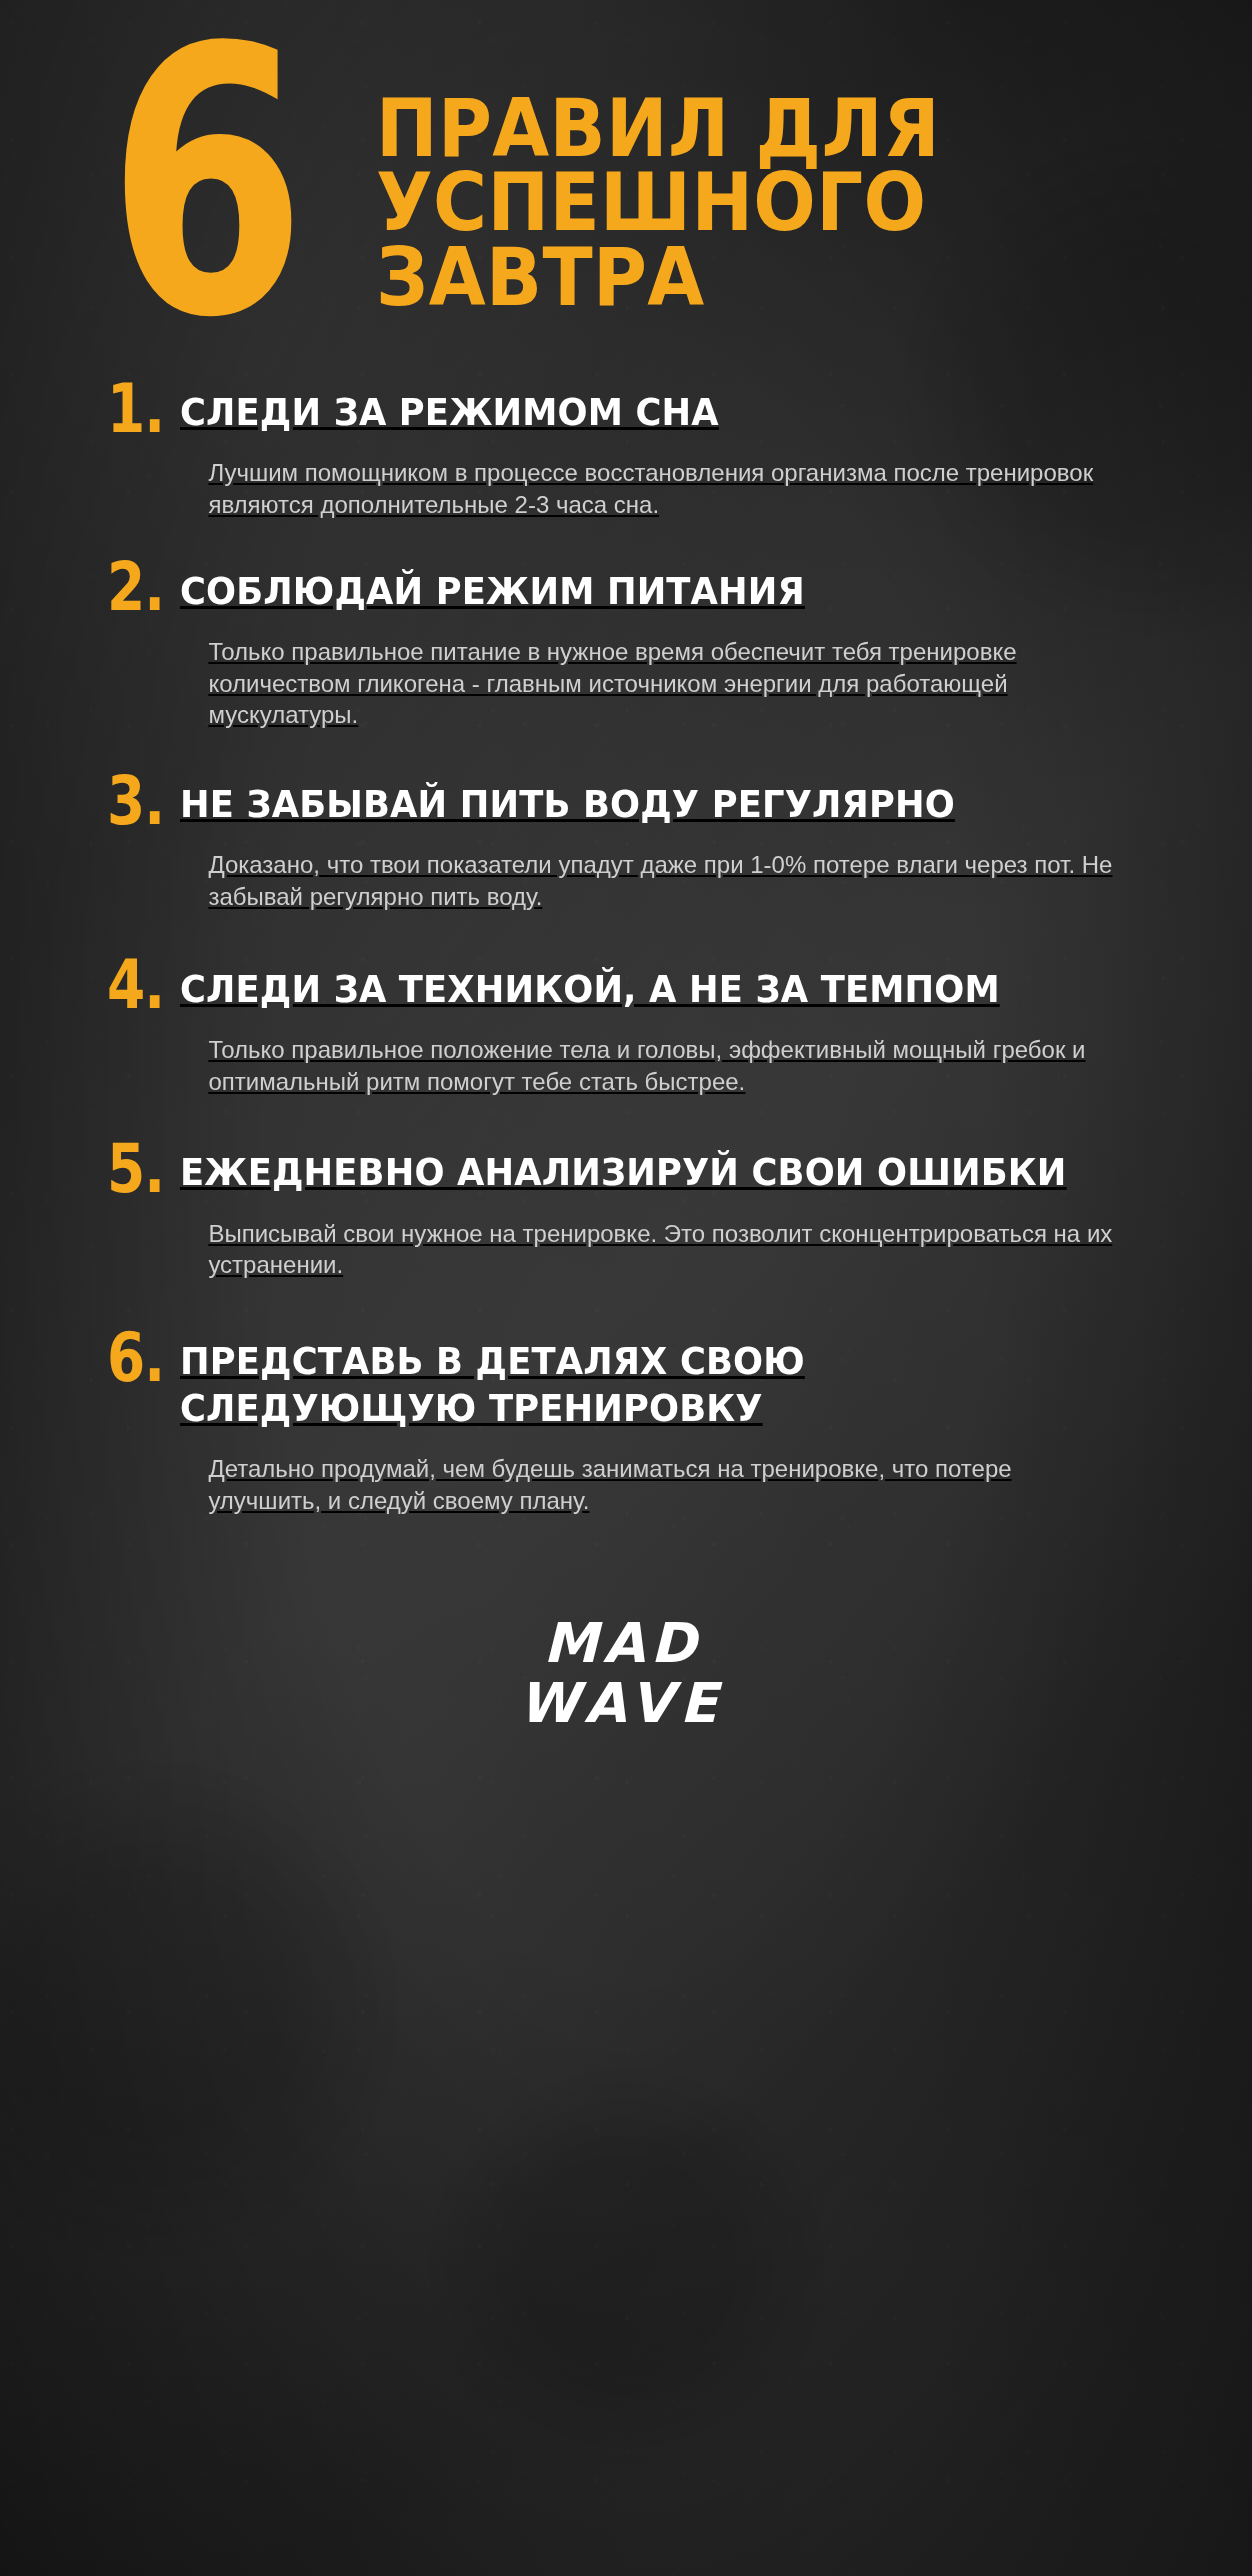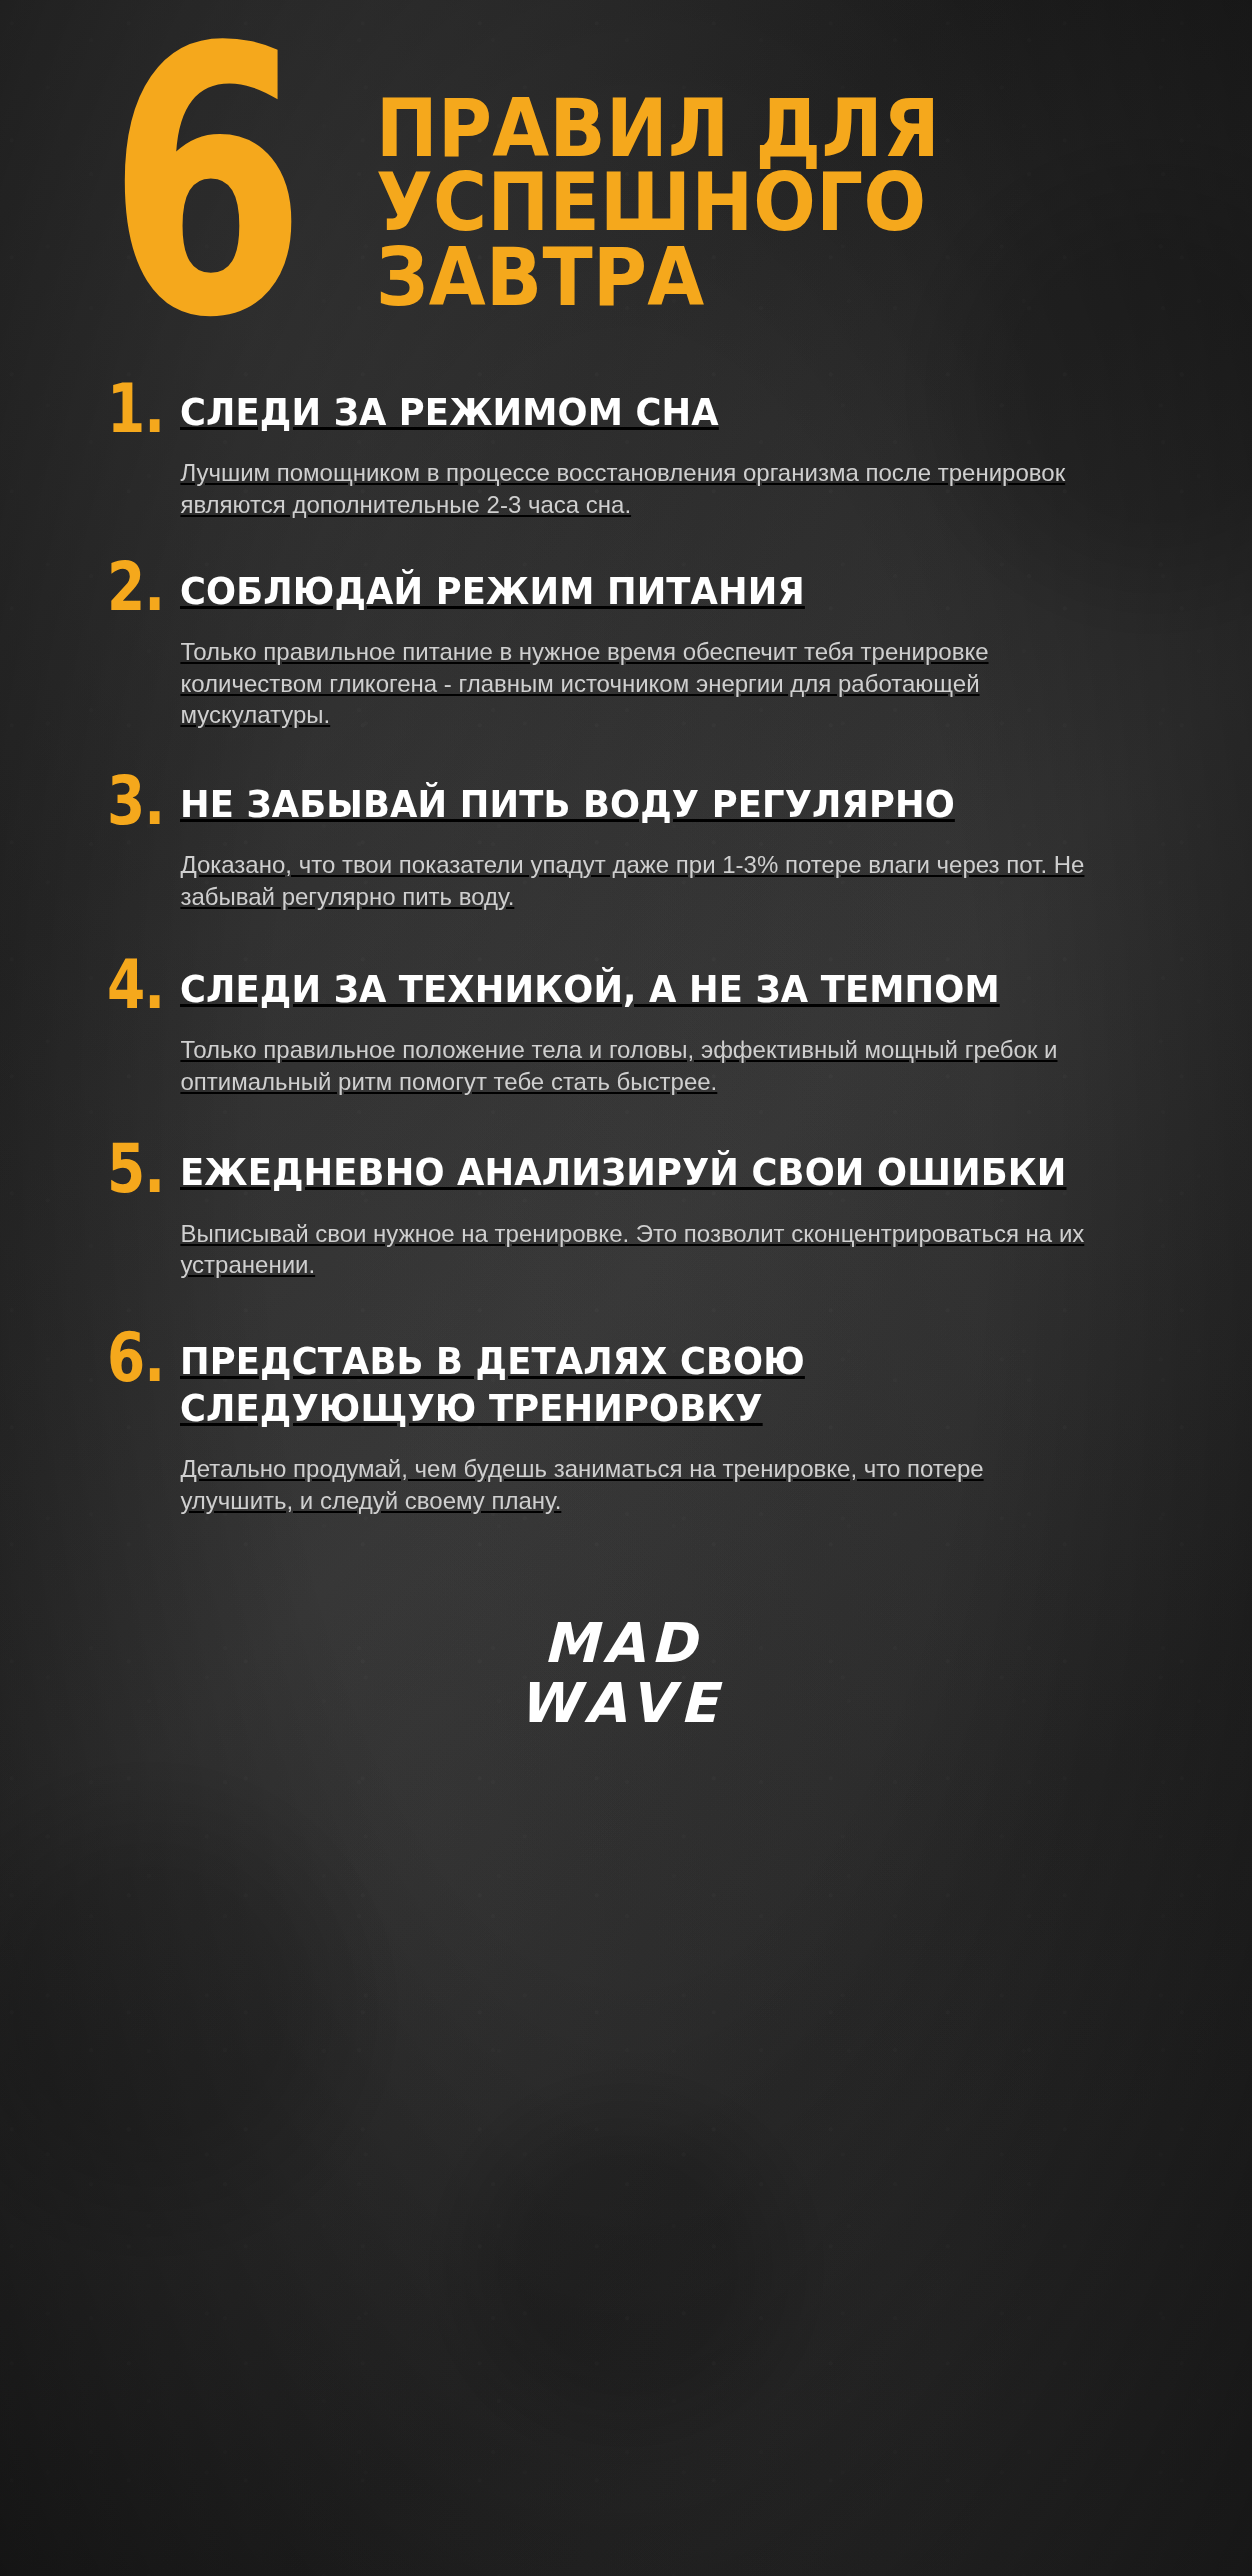--- a/index.html
+++ b/index.html
@@ -122,20 +122,21 @@
     transform-origin: left top;
     text-transform: uppercase;
   }
   .rule-text {
     color: #cfcfcf;
     font-family: "Liberation Sans", sans-serif;
     font-size: 24px;
     line-height: 1.32;
     margin-top: 22px;
     max-width: 919px;
+    margin-left: 28px;
   }
   .sp-1 { margin-top: 0; }
   .sp-2 { margin-top: 47px; }
   .sp-3 { margin-top: 50px; }
   .sp-4 { margin-top: 53px; }
   .sp-5 { margin-top: 52px; }
   .sp-6 { margin-top: 57px; }
 
   
   .logo-wrap {
@@ -190,21 +191,21 @@
         <div class="rule-body">
           <div class="rule-head">СОБЛЮДАЙ РЕЖИМ ПИТАНИЯ</div>
           <div class="rule-text">Только правильное питание в нужное время обеспечит тебя тренировке количеством гликогена - главным источником энергии для работающей мускулатуры.</div>
         </div>
       </div>
 
       <div class="rule sp-3">
         <div class="rule-num">3.</div>
         <div class="rule-body">
           <div class="rule-head">НЕ ЗАБЫВАЙ ПИТЬ ВОДУ РЕГУЛЯРНО</div>
-          <div class="rule-text">Доказано, что твои показатели упадут даже при 1-3% потере влаги через пот. Не забывай регулярно пить воду.</div>
+          <div class="rule-text">Доказано, что твои показатели упадут даже при 1-0% потере влаги через пот. Не забывай регулярно пить воду.</div>
         </div>
       </div>
 
       <div class="rule sp-4">
         <div class="rule-num">4.</div>
         <div class="rule-body">
           <div class="rule-head">СЛЕДИ ЗА ТЕХНИКОЙ, А НЕ ЗА ТЕМПОМ</div>
           <div class="rule-text">Только правильное положение тела и головы, эффективный мощный гребок и оптимальный ритм помогут тебе стать быстрее.</div>
         </div>
       </div>

